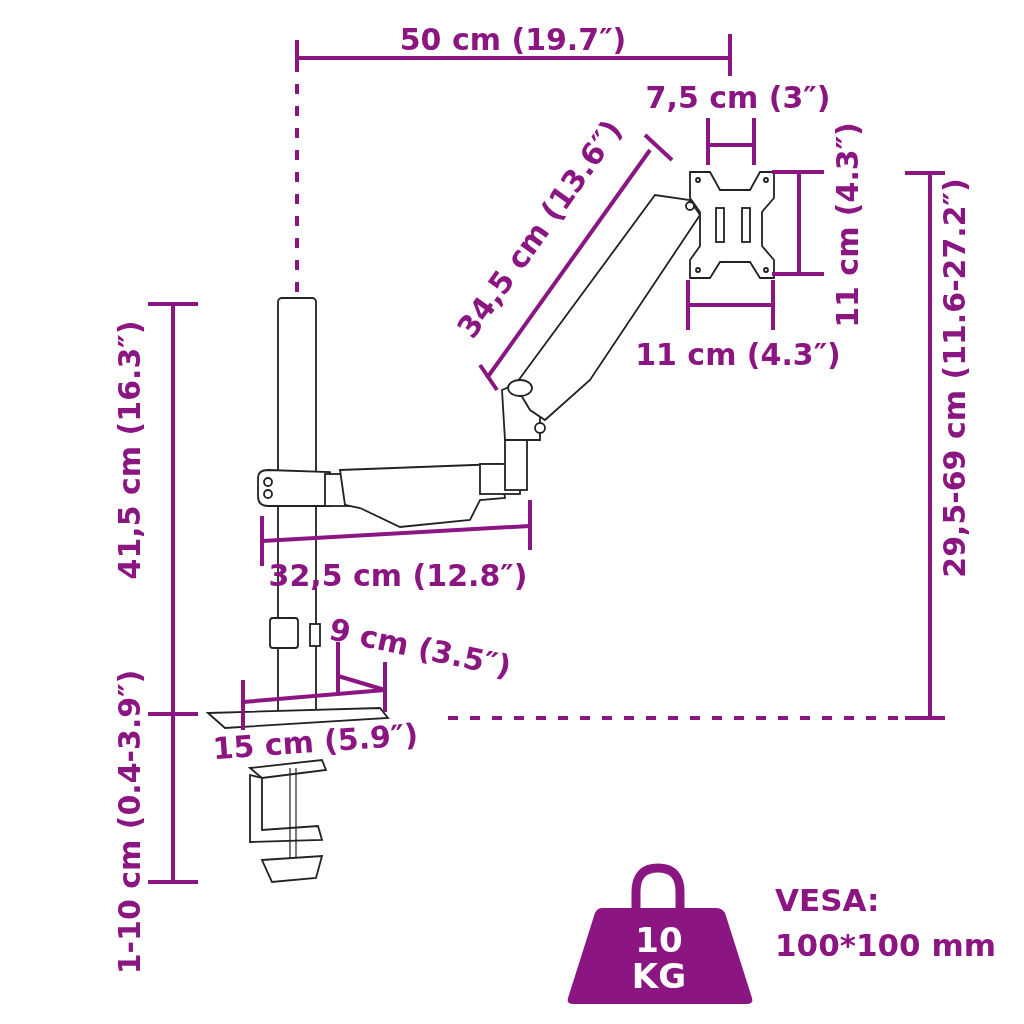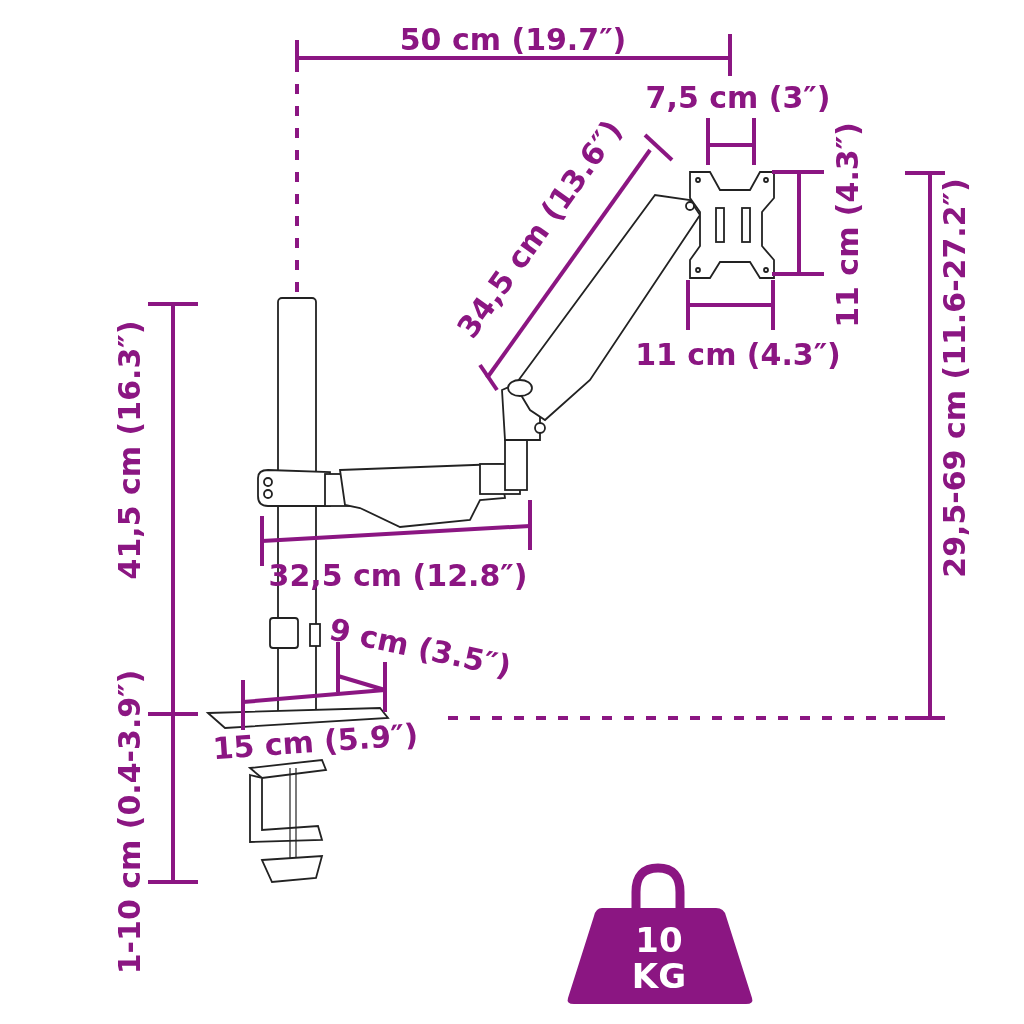--- a/index.html
+++ b/index.html
@@ -145,13 +145,15 @@
 
   <g>
     <path d="M636 910 L636 892 Q636 868 658 868 Q680 868 680 892 L680 910" fill="none" stroke="#8b1682" stroke-width="9"></path>
     <path d="M602 908 L716 908 Q724 908 726 916 L752 998 Q754 1004 746 1004 L574 1004 Q566 1004 568 998 L594 916 Q596 908 602 908 Z" fill="#8b1682"></path>
     <text x="659" y="952" text-anchor="middle" fill="#ffffff" font-family="DejaVu Sans, sans-serif" font-weight="bold" font-size="34">10</text>
     <text x="659" y="988" text-anchor="middle" fill="#ffffff" font-family="DejaVu Sans, sans-serif" font-weight="bold" font-size="34">KG</text>
   </g>
 </svg>
 
 <div class="spec">
+  <div>VESA:</div>
+  <div>100*100 mm</div>
 </div>
 
 </body></html>

